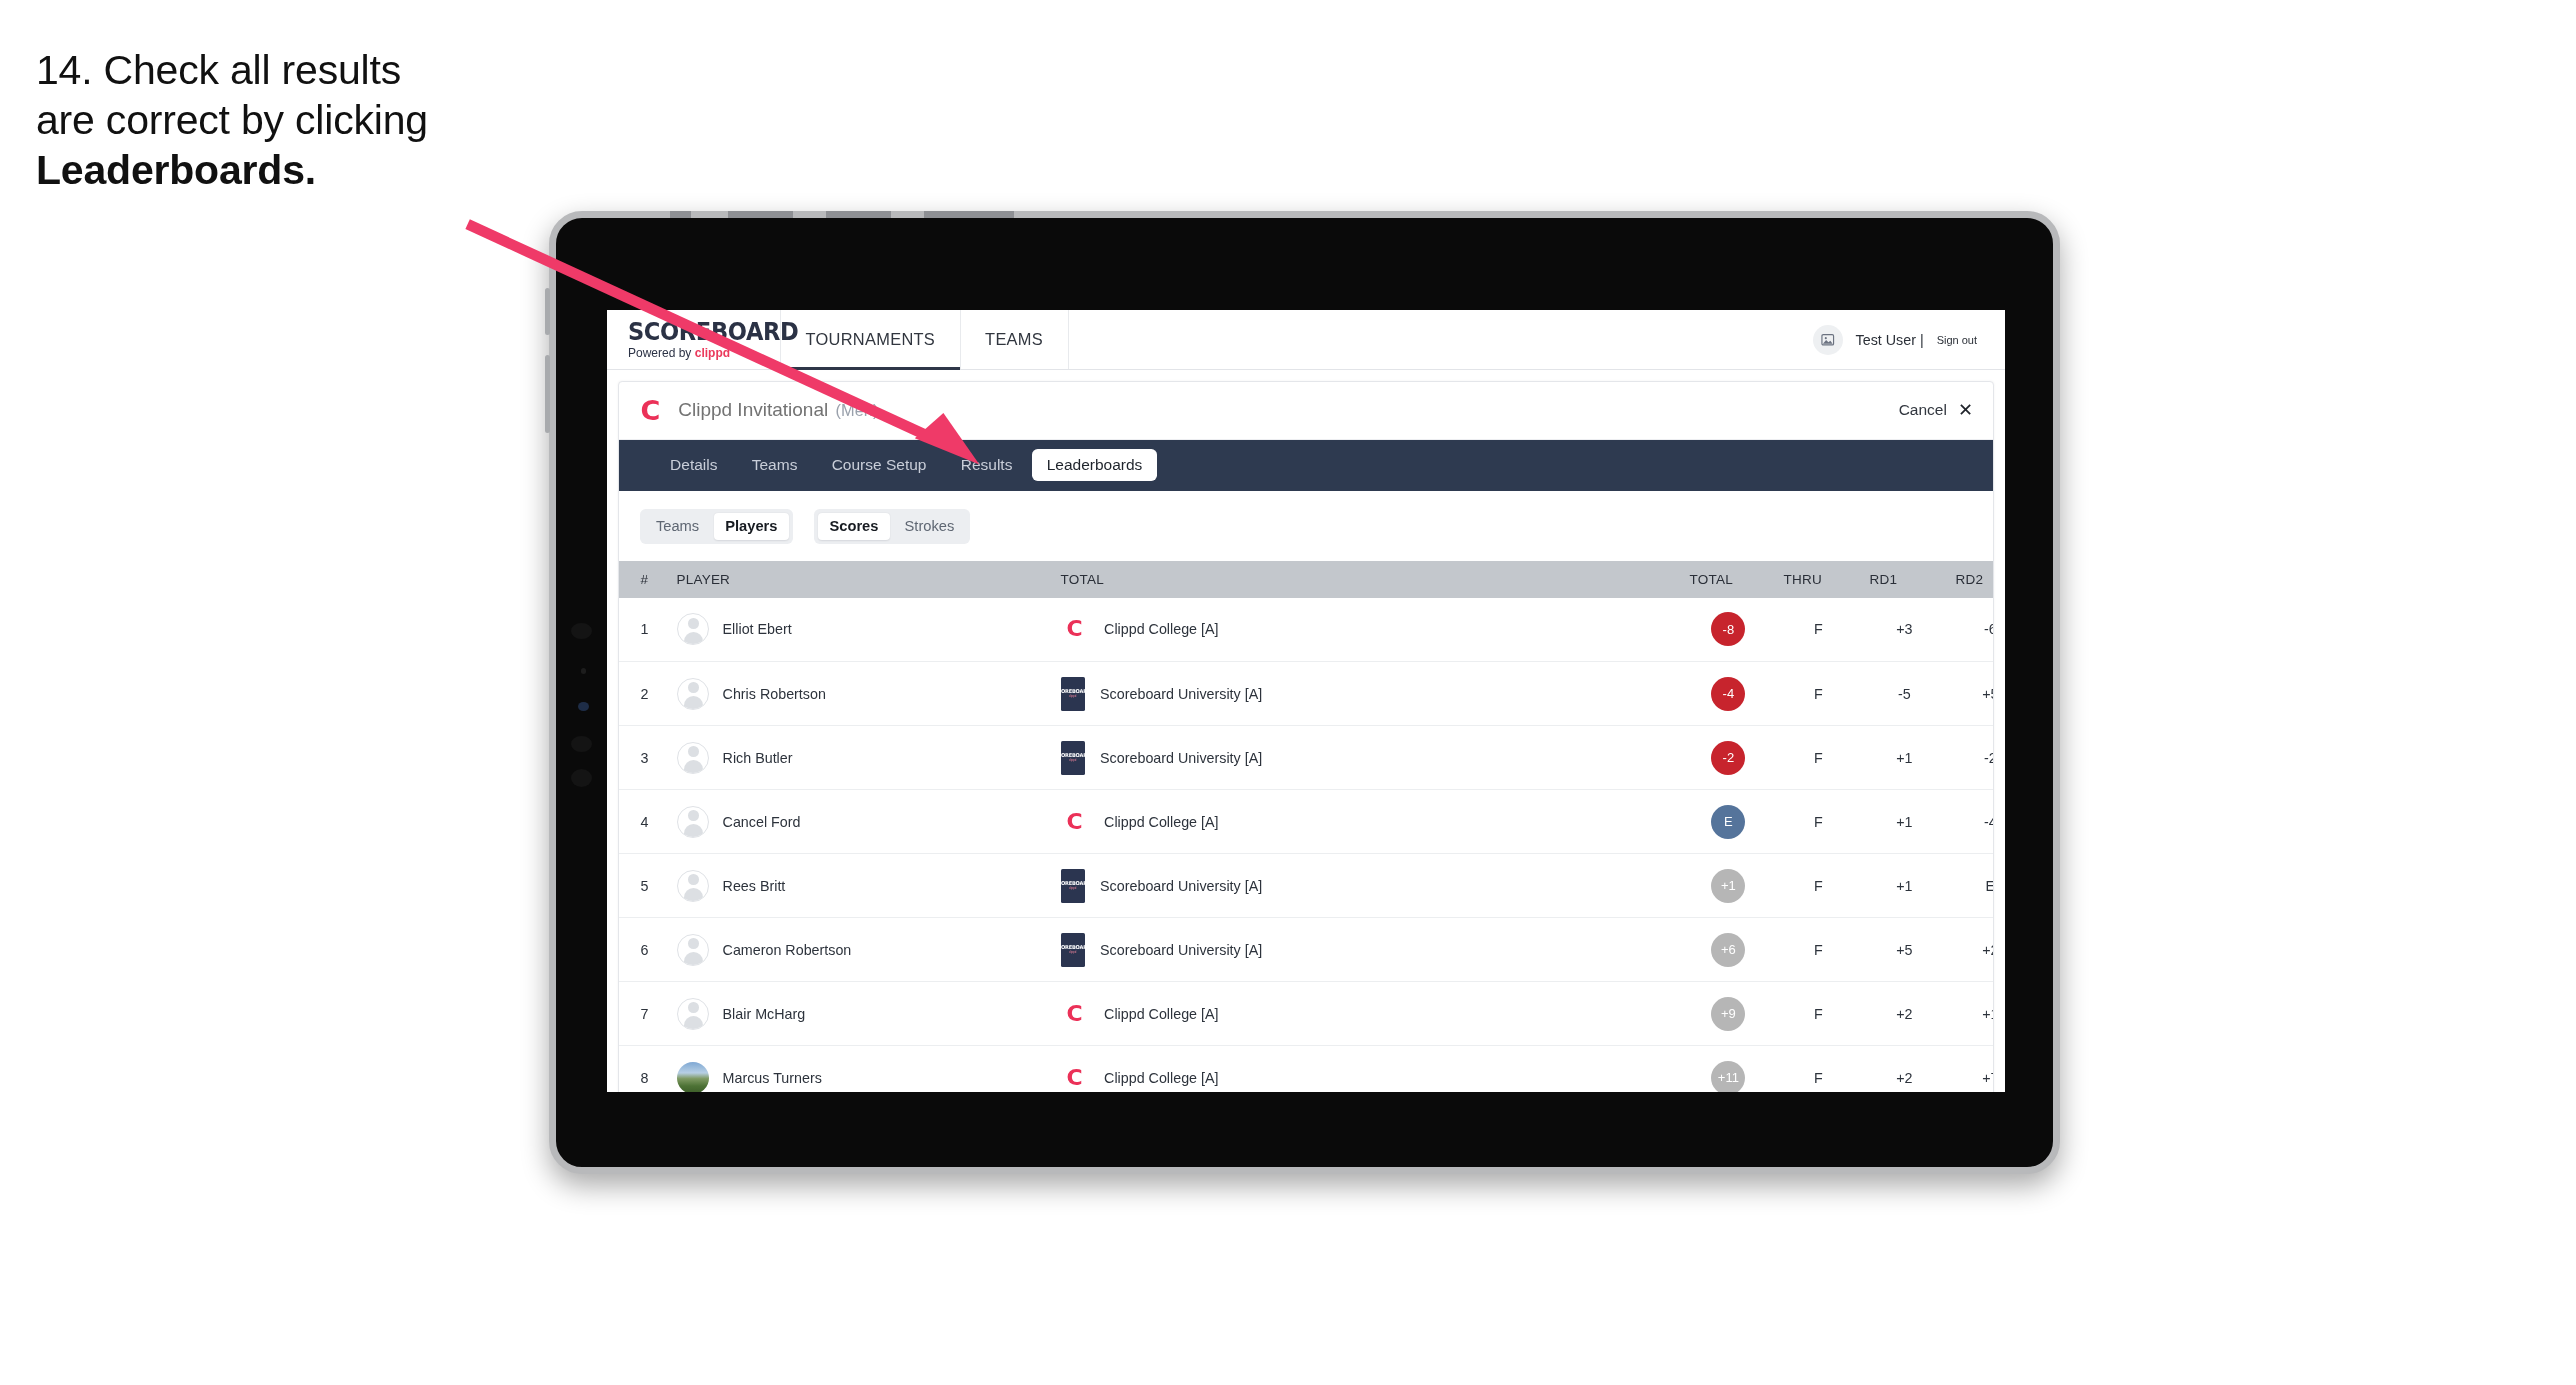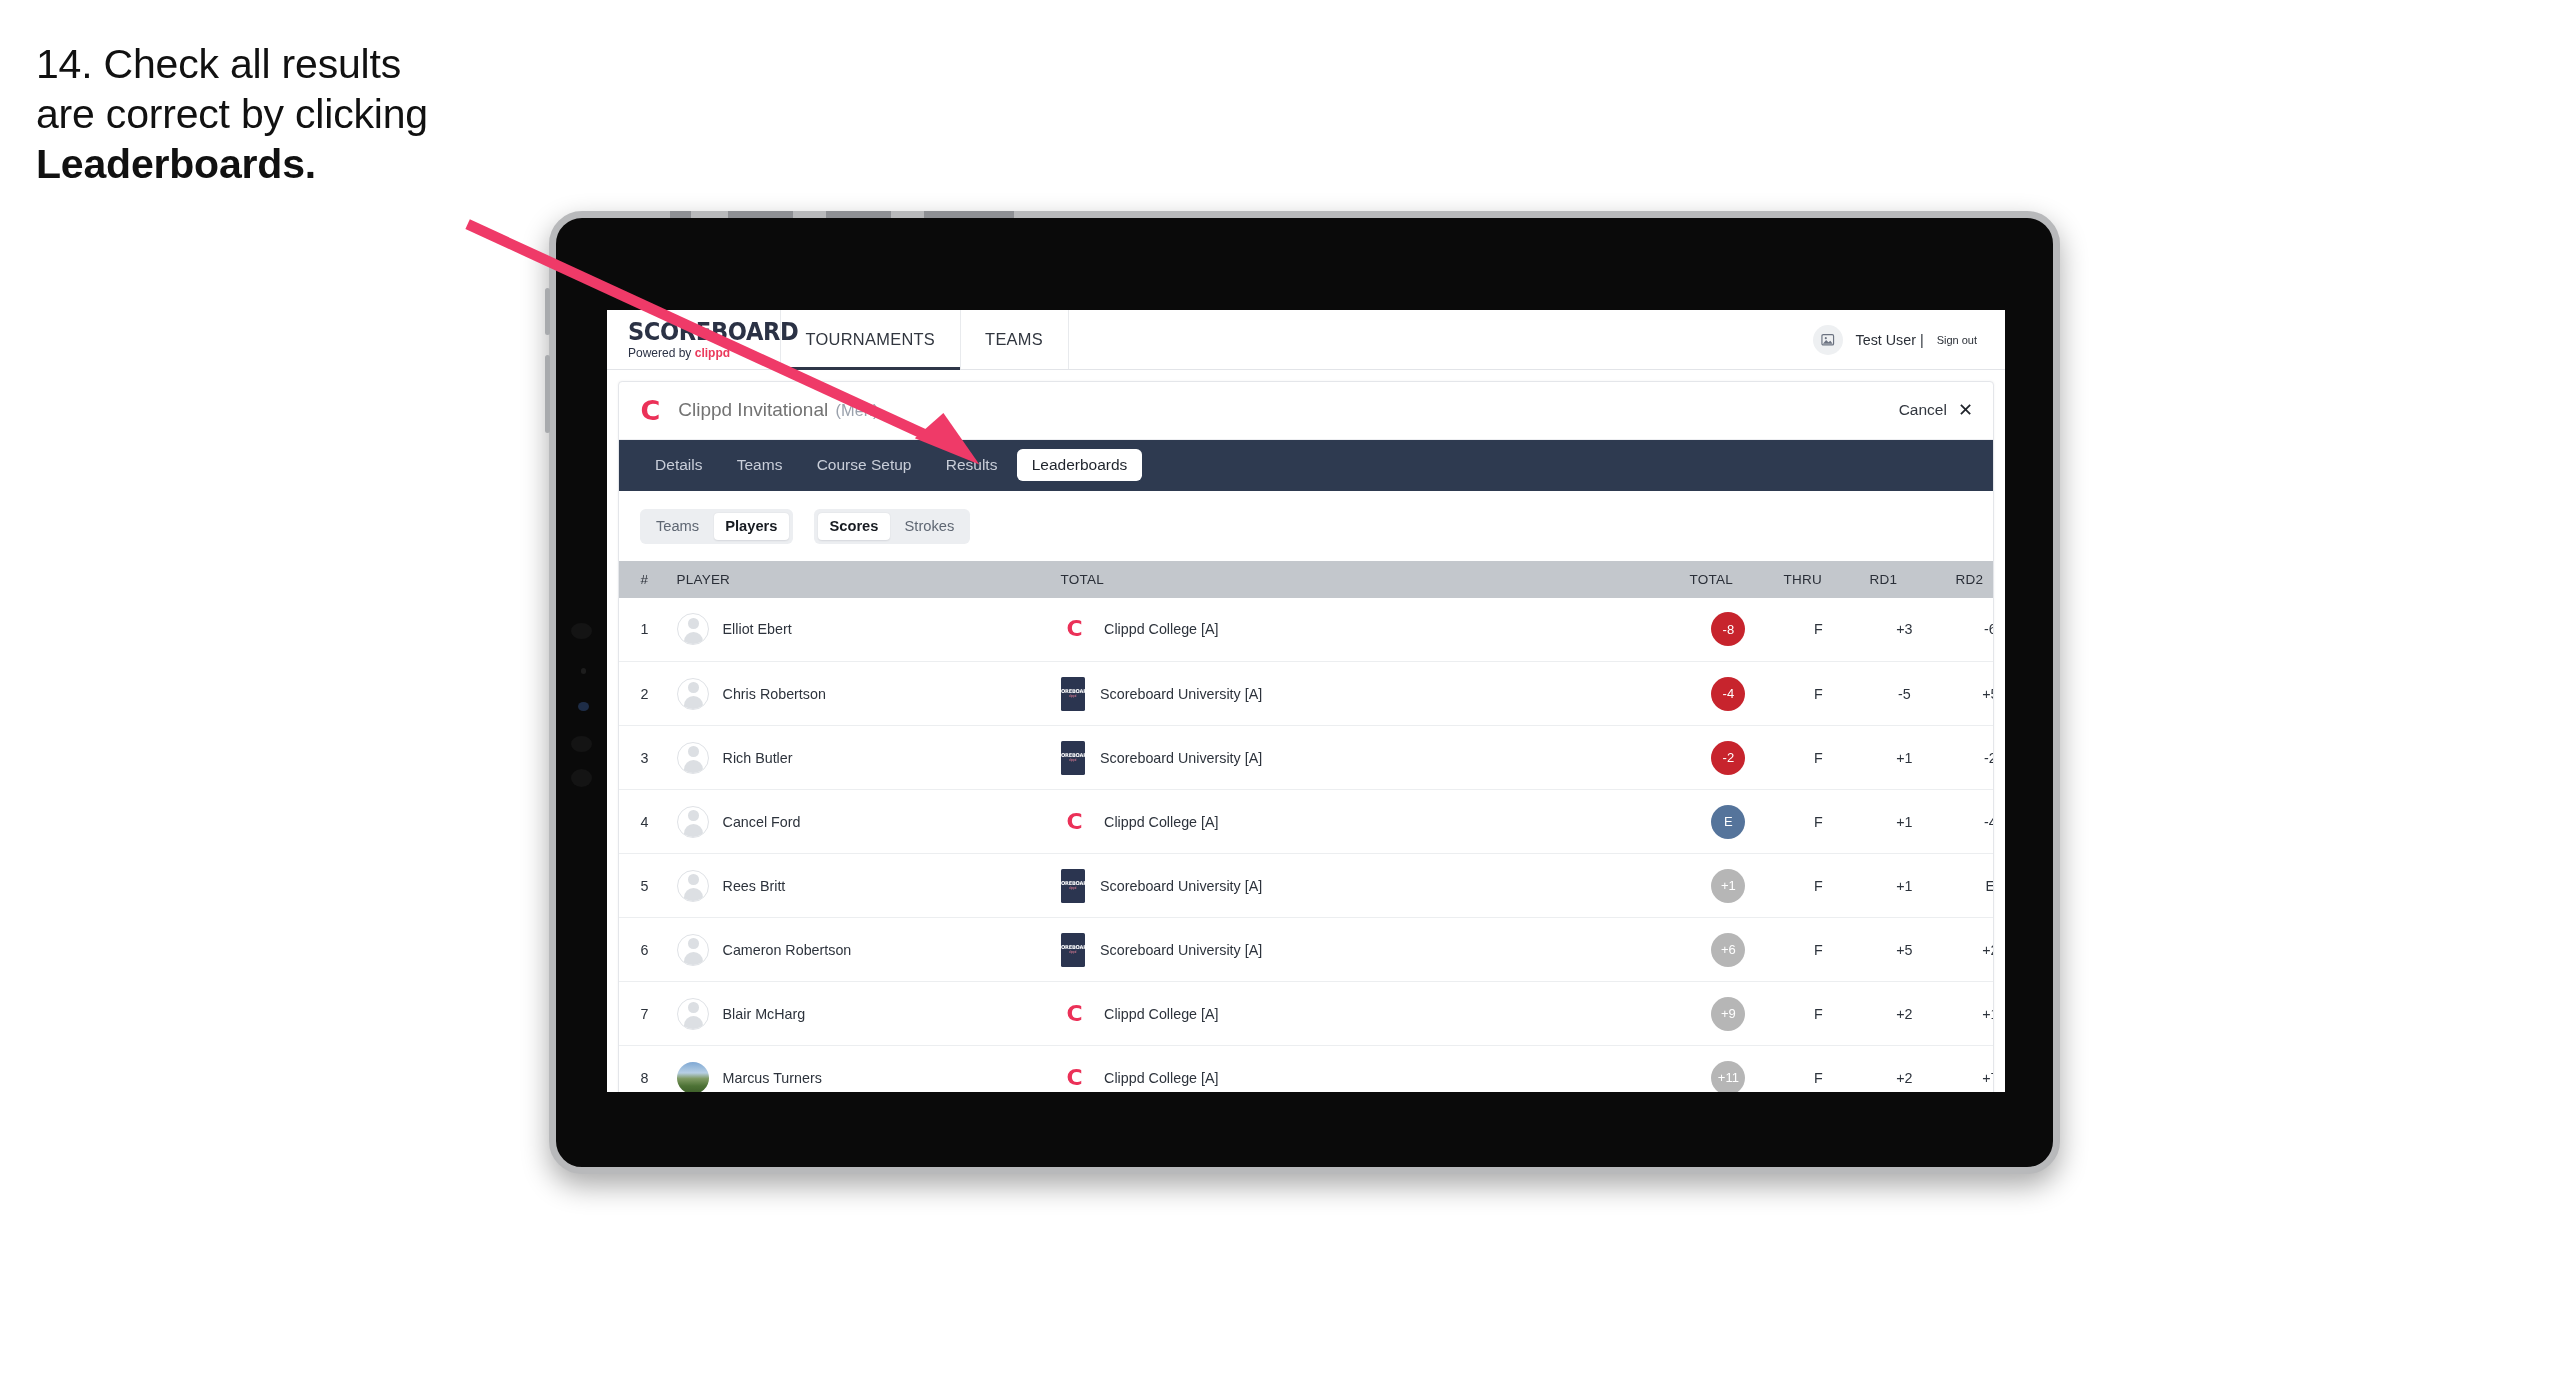--- a/index.html
+++ b/index.html
@@ -8,21 +8,21 @@
     height: 1386px;
     background: #ffffff;
     font-family: "Liberation Sans", sans-serif;
     overflow: hidden;
   }
   #stage { position: relative; width: 2576px; height: 1386px; background: #fff; }
 
   
   #caption {
     position: absolute;
-    left: 36px; top: 39px;
+    left: 36px; top: 45px;
     width: 654px;
     font-size: 41px;
     line-height: 1.22;
     color: #111111;
     letter-spacing: -0.2px;
   }
   #caption .bold { font-weight: 700; }
 
   
   #arrow-svg { position: absolute; left: 0; top: 0; width: 2576px; height: 1386px; pointer-events: none; z-index: 40; }
@@ -136,21 +136,21 @@
   #tourn-gender { font-size: 16.4px; color: #9aa1ac; margin-left: 7.4px; }
   #cancel-area { margin-left: auto; display: flex; align-items: center; gap: 11px; cursor: pointer; }
   #cancel-label { font-size: 15.5px; color: #32373f; }
   #cancel-x { font-size: 18px; color: #20242b; line-height: 1; }
 
   
   #navstrip {
     background: #2e3a50;
     height: 51px;
     display: flex; align-items: center;
-    padding-left: 21px;
+    padding-left: 36px;
     gap: 4.9px;
   }
   .nav-item {
     font-size: 15.5px; color: #c9ced9; padding: 7.4px 14.7px; border-radius: 5.7px; cursor: pointer;
     white-space: nowrap;
   }
   .nav-item.active { background: #ffffff; color: #1f242c; font-weight: 400; }
 
   
   #filters { display: flex; align-items: center; gap: 21px; padding: 18px 0 16.4px 21px; }

